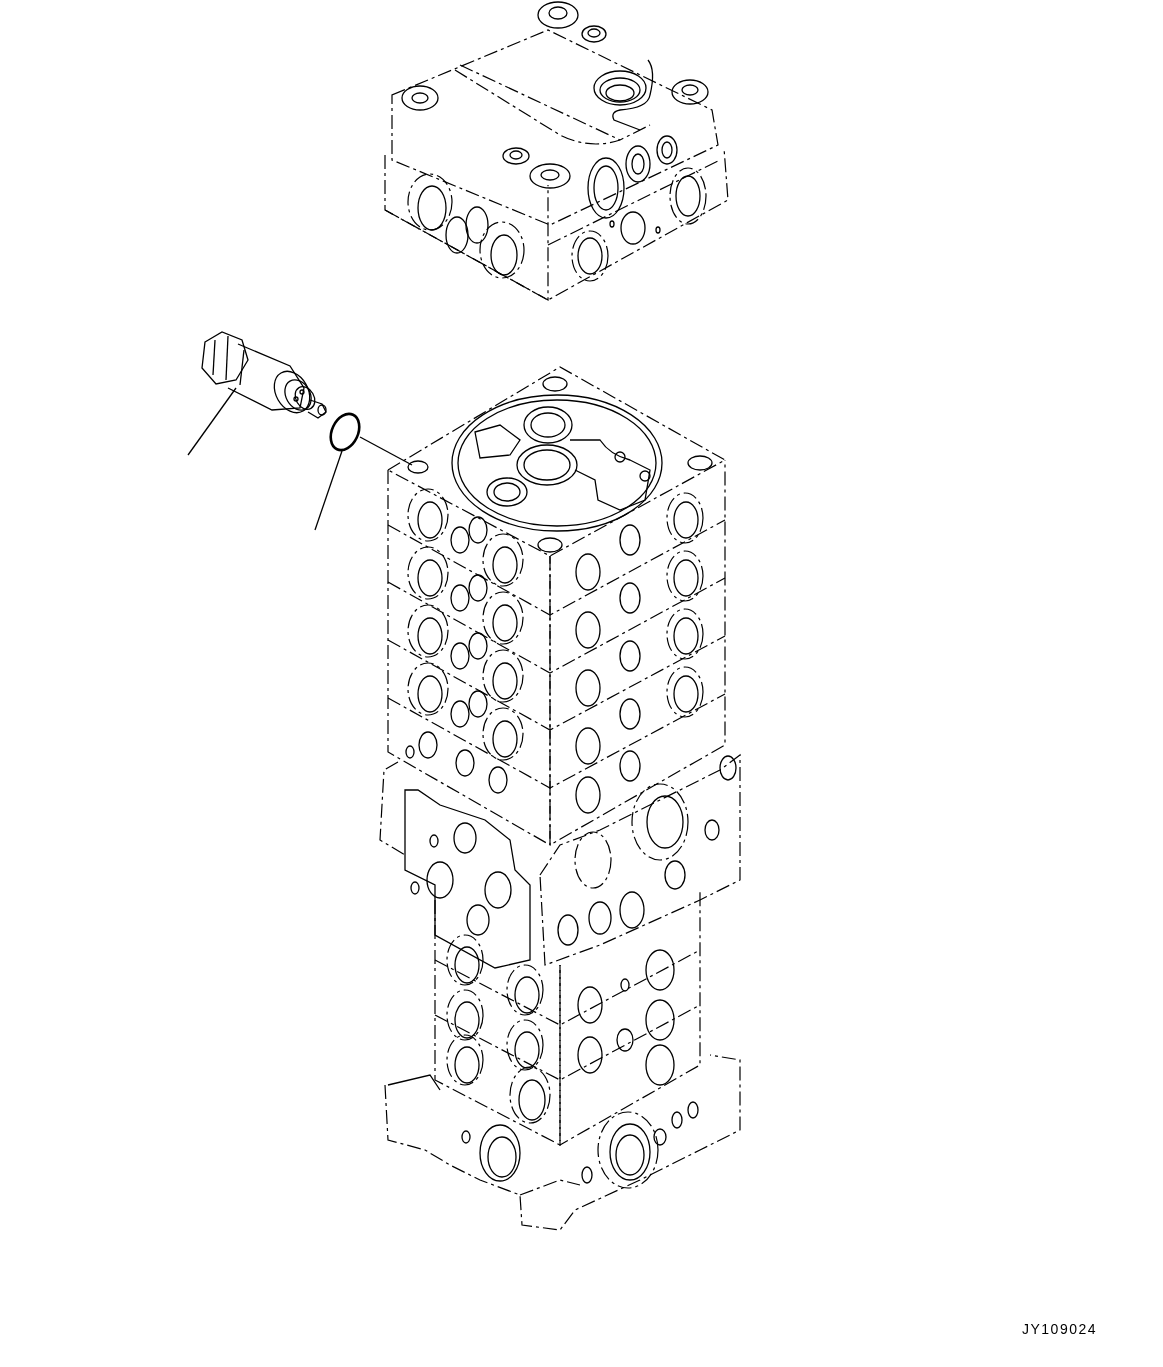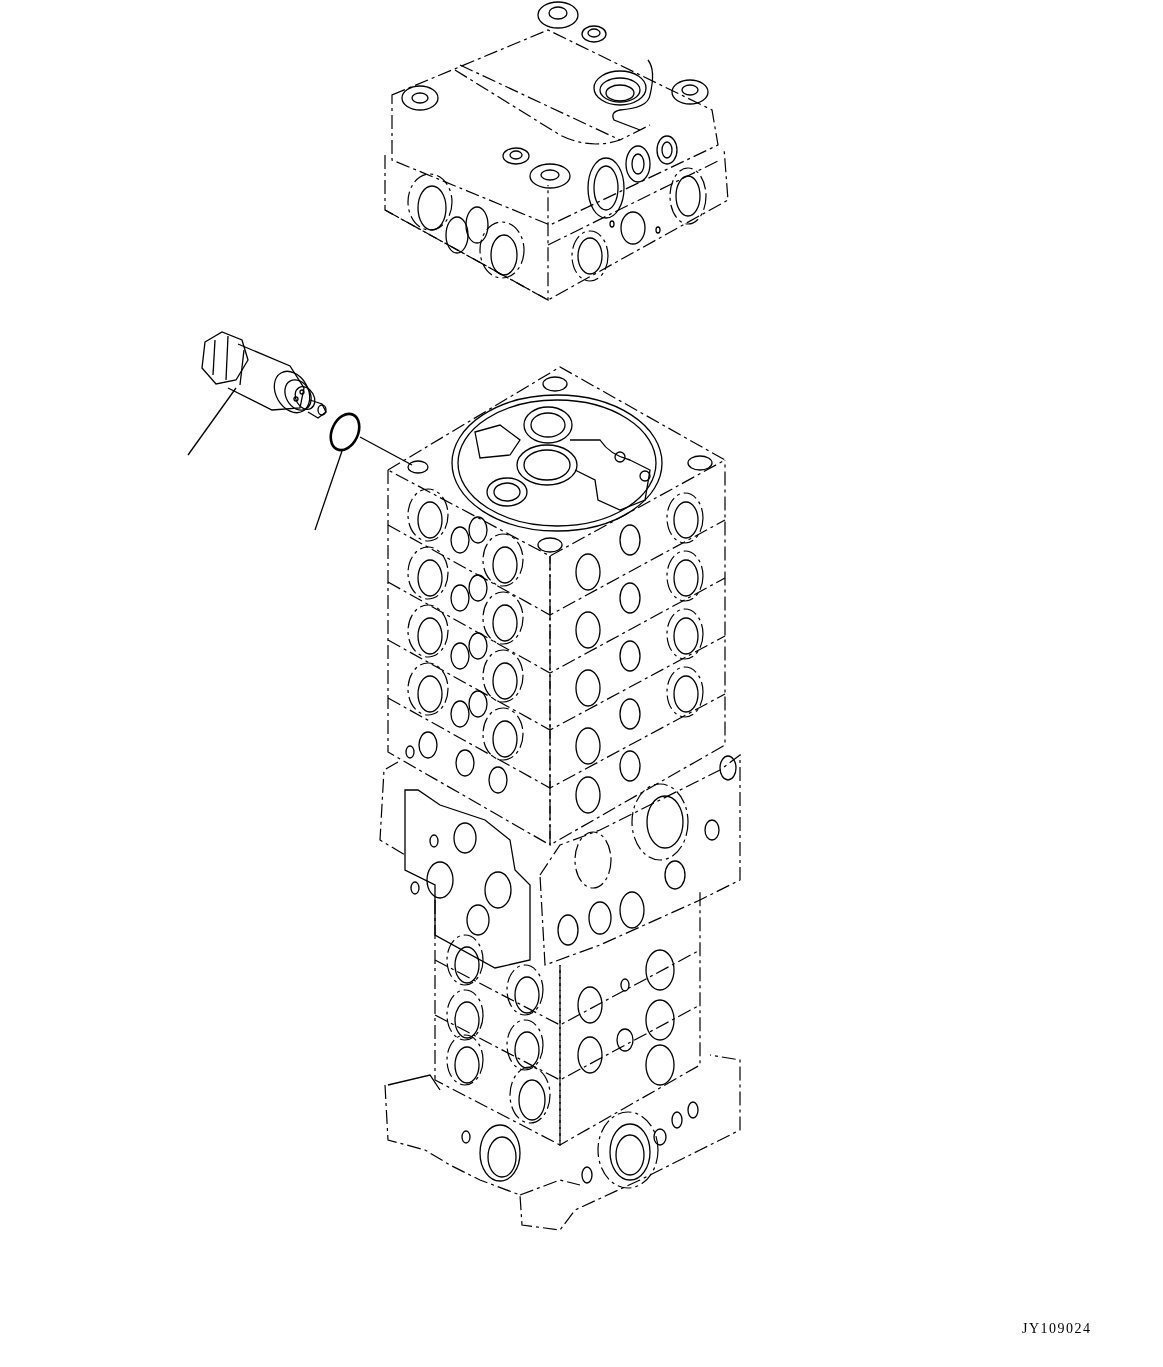--- a/index.html
+++ b/index.html
@@ -2,21 +2,21 @@
 <html><head>
 <meta charset="utf-8">
 <style>
   html, body { margin: 0; padding: 0; background: #ffffff; }
   body { width: 1163px; height: 1367px; position: relative; overflow: hidden; font-family: "DejaVu Sans Mono", monospace; }
   #diagram { position: absolute; left: 0; top: 0; width: 1163px; height: 1367px; }
   .ln { fill: none; stroke: #000; stroke-width: 1.3; }
   .dash { fill: none; stroke: #000; stroke-width: 1.2; stroke-dasharray: 14 4 3 4; }
   .bold { fill: none; stroke: #000; stroke-width: 2.6; }
   .leader { fill: none; stroke: #000; stroke-width: 1.3; }
-  .fig-id { position: absolute; left: 1022px; top: 1321px; font-size: 14px; letter-spacing: 1.5px; color: #000; font-family: Liberation Serif, serif; }
+  .fig-id { position: absolute; left: 1022px; top: 1321px; font-size: 14px; letter-spacing: 1.5px; color: #000; font-family: Liberation Sans, sans-serif; }
 </style>
 </head>
 <body>
 
 <svg id="diagram" viewBox="0 0 1163 1367" xmlns="http://www.w3.org/2000/svg">
 
   <g>
 
     <path class="dash" d="M392,95 L548,30 L712,110 L718,145 L550,225 L392,160 Z"></path>
     <path class="dash" d="M460,65 L620,140"></path>

